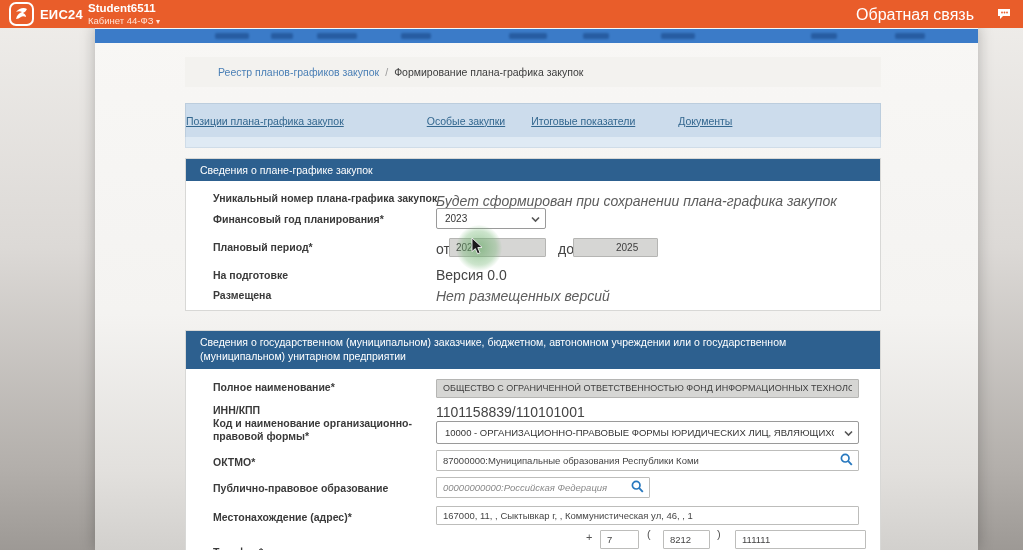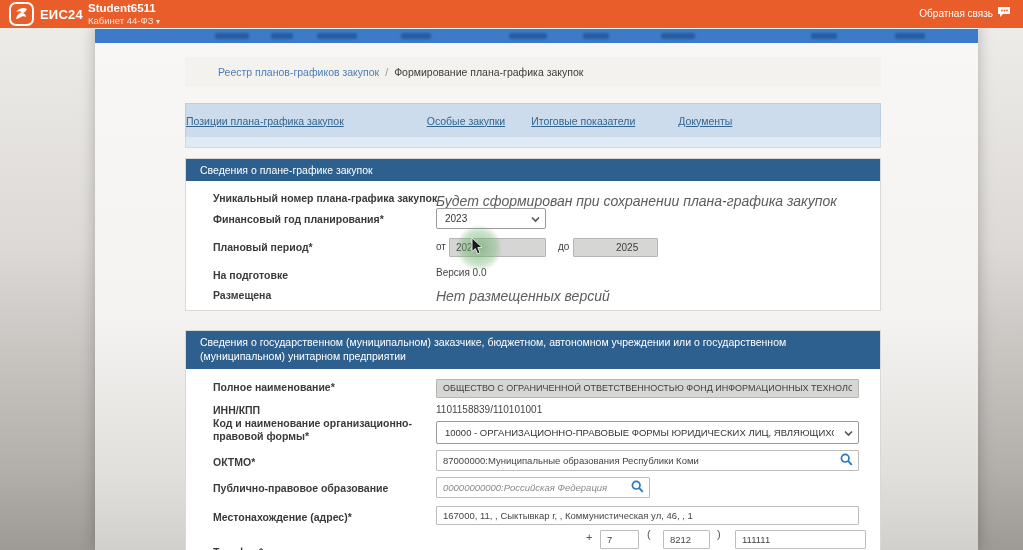--- a/index.html
+++ b/index.html
@@ -10,21 +10,21 @@
 
   
   .topbar { position:absolute; left:0; top:0; width:1023px; height:28px; background:#e95d2a; z-index:30;padding-left:16px; }
   .logo-wrap { position:absolute; left:9px; top:2px; display:flex; align-items:center; gap:6px; color:#fff; }
   .logo-badge { width:25px; height:24px; border:2px solid #fff; border-radius:7px; display:flex; align-items:center; justify-content:center; }
   .logo-text { font-size:13px; font-weight:bold; letter-spacing:.2px; }
   .user-block { position:absolute; left:88px; top:2px; color:#fff; }
   .user-name { font-size:11.5px; font-weight:bold; }
   .cabinet { font-size:9.5px; color:#ffe3d6; margin-top:1px; cursor:pointer; }
   .cabinet .chev { font-size:8px; }
-  .feedback { position:absolute; right:12px; top:6px; color:#fff; font-size:10px; display:flex; align-items:center; gap:4px; cursor:pointer; }
+  .feedback { position:absolute; right:12px; top:6px; color:#fff; font-size:16px; display:flex; align-items:center; gap:23px; cursor:pointer; }
 
   
   .panel { position:absolute; left:95px; top:25px; width:883px; height:525px;
     background:linear-gradient(180deg,#f8f7f5 0%,#f4f3f1 55%,#e2e0dd 85%,#d2d0cd 100%);
     box-shadow:0 0 14px rgba(0,0,0,.25); }
   .navbar { position:absolute; left:0; top:4px; width:883px; height:14px; background:#3b7bc8; }
   .nav-smudge { position:absolute; top:4px; height:6px; background:rgba(15,55,115,.45); border-radius:2px; filter:blur(1px); }
 
   .breadcrumb { position:absolute; left:90px; top:32px; width:696px; height:30px; background:#f3f2ef;
     display:flex; align-items:center; padding-left:33px; font-size:10.5px; gap:6px; }
@@ -44,21 +44,21 @@
   .section { position:absolute; left:90px; width:696px; background:#fff; border:1px solid #d8d8d6; }
   .sec1 { top:133px; height:153px; }
   .sec2 { top:305px; height:280px; }
   .sec-head { background:#2d608f; color:#fff; font-size:10.5px; line-height:14px; padding:4px 14px; }
   .sec1 .sec-head { height:22px; display:flex; align-items:center; padding-top:0; padding-bottom:0; }
   .sec2 .sec-head { height:38px; }
   .sec-body { position:relative; }
 
   .flabel { position:absolute; left:27px; width:215px; font-size:10.5px; font-weight:bold; color:#3a3a3a; line-height:12.5px; }
   .fval-italic { position:absolute; left:250px; font-size:14px; font-style:italic; color:#5c5c5c; }
-  .fval-text { position:absolute; left:250px; font-size:10px; color:#444;text-align:center; }
+  .fval-text { position:absolute; left:250px; font-size:14px; color:#444;text-align:center; }
 
   .selectbox { position:absolute; left:250px; background:#fff; border:1px solid #9a9a9a; border-radius:2px;
     display:flex; align-items:center; padding:0 18px 0 8px; font-size:10px; color:#333; cursor:pointer; overflow:hidden; white-space:nowrap; }
   .selectbox .sel-chev { position:absolute; right:5px; top:50%; transform:translateY(-50%); }
 
   input.inp { border:1px solid #bdbdbb; background:#fff; font-family:inherit; font-size:9.5px; color:#454545; padding:0 6px; border-radius:1px; }
   input.inp-dis { background:#d6d6d4; border:1px solid #b5b5b3; color:#3e3e3e; }
   input.inp-ital::placeholder { color:#8a8a8a; font-style:italic; }
   .inwrap { position:absolute; }
   .search-ic { position:absolute; right:6px; top:50%; transform:translateY(-50%); cursor:pointer; }

